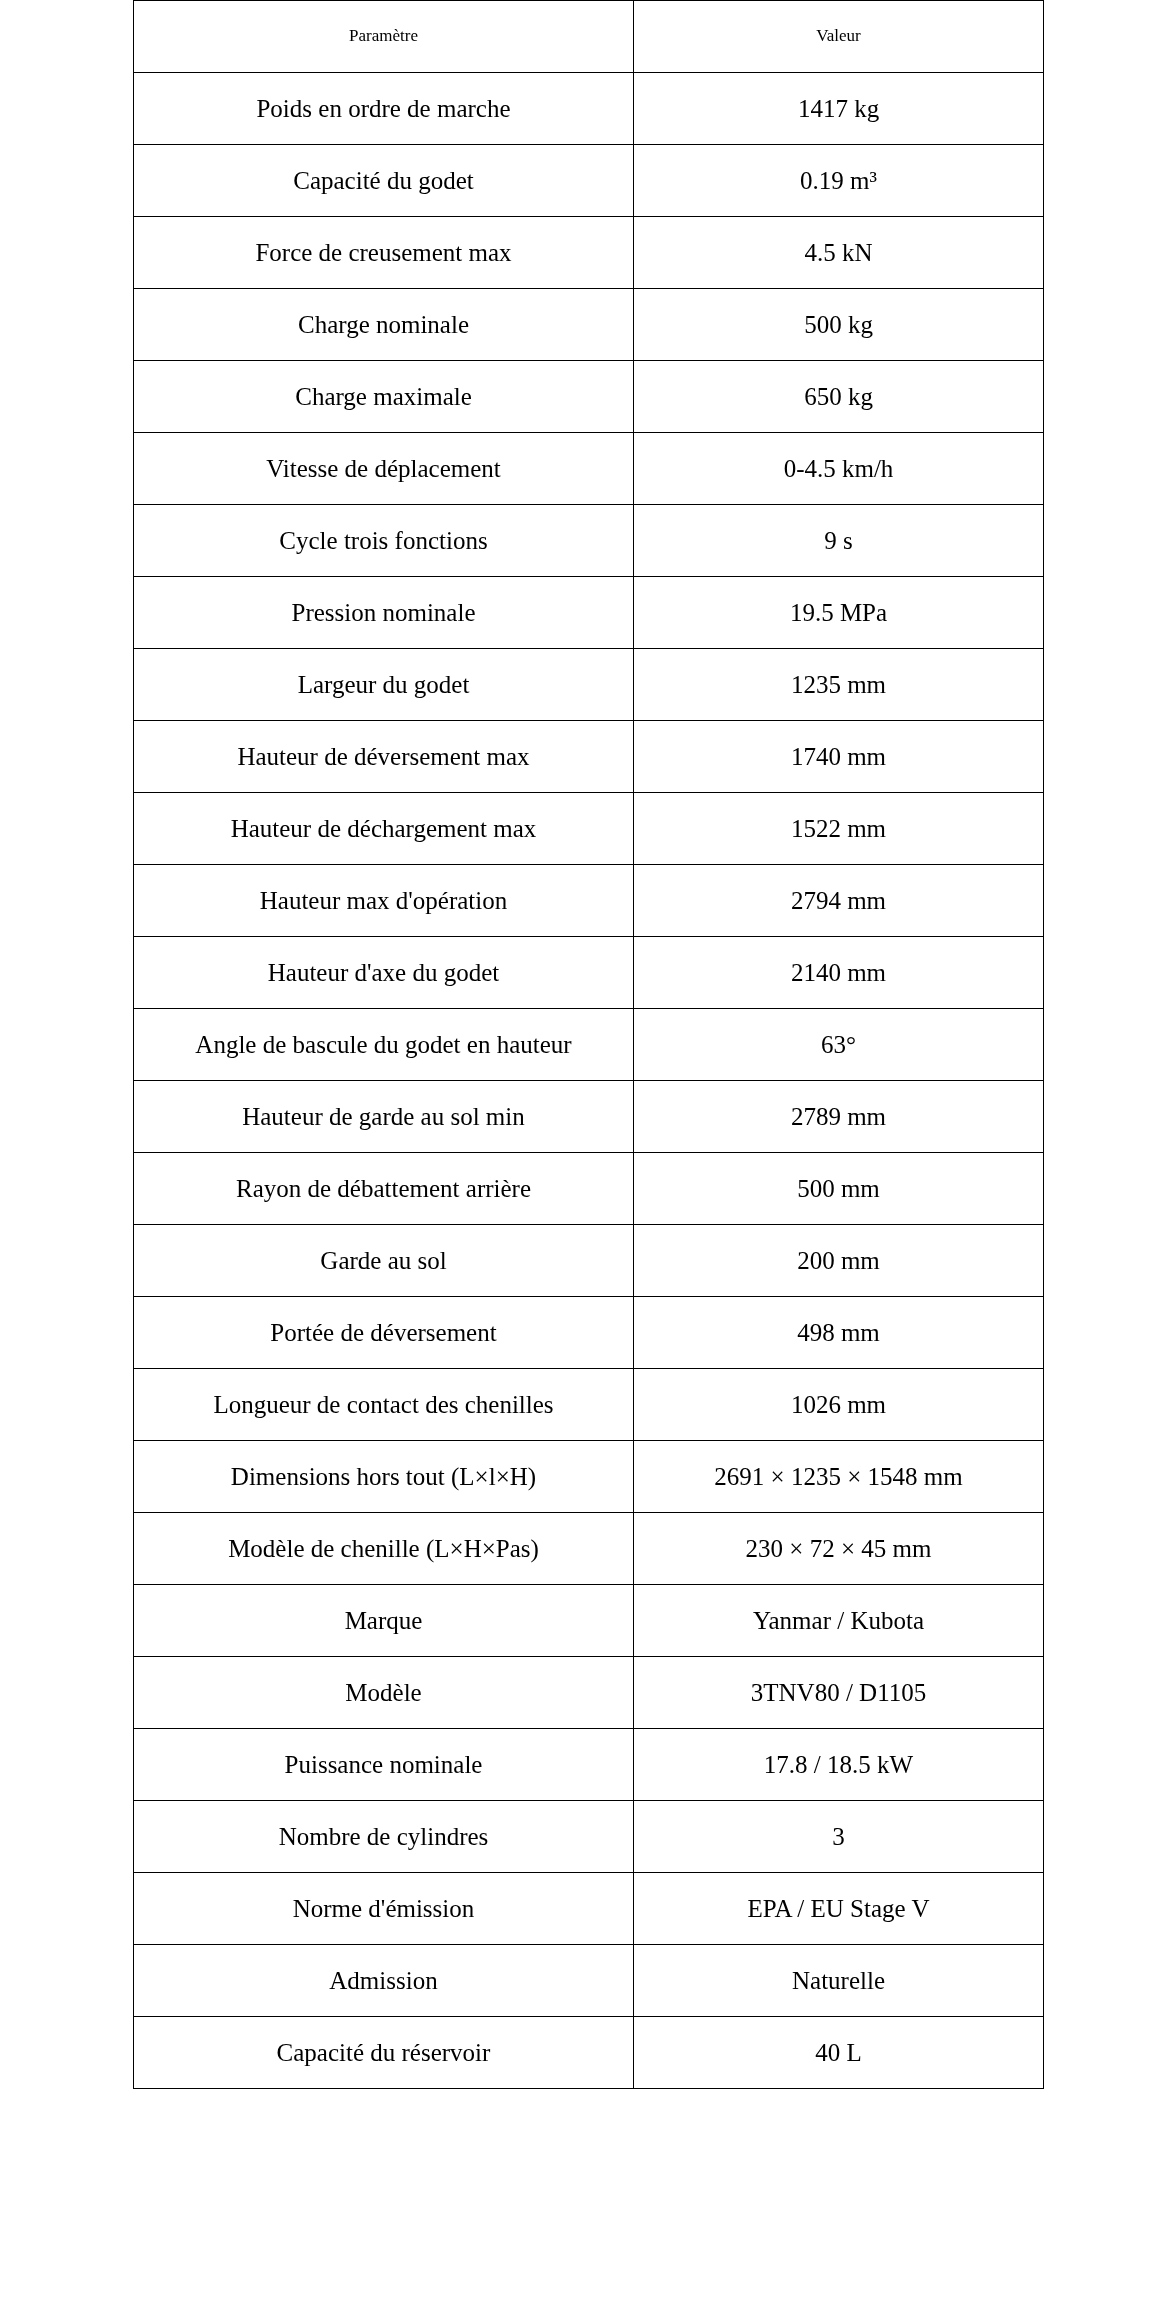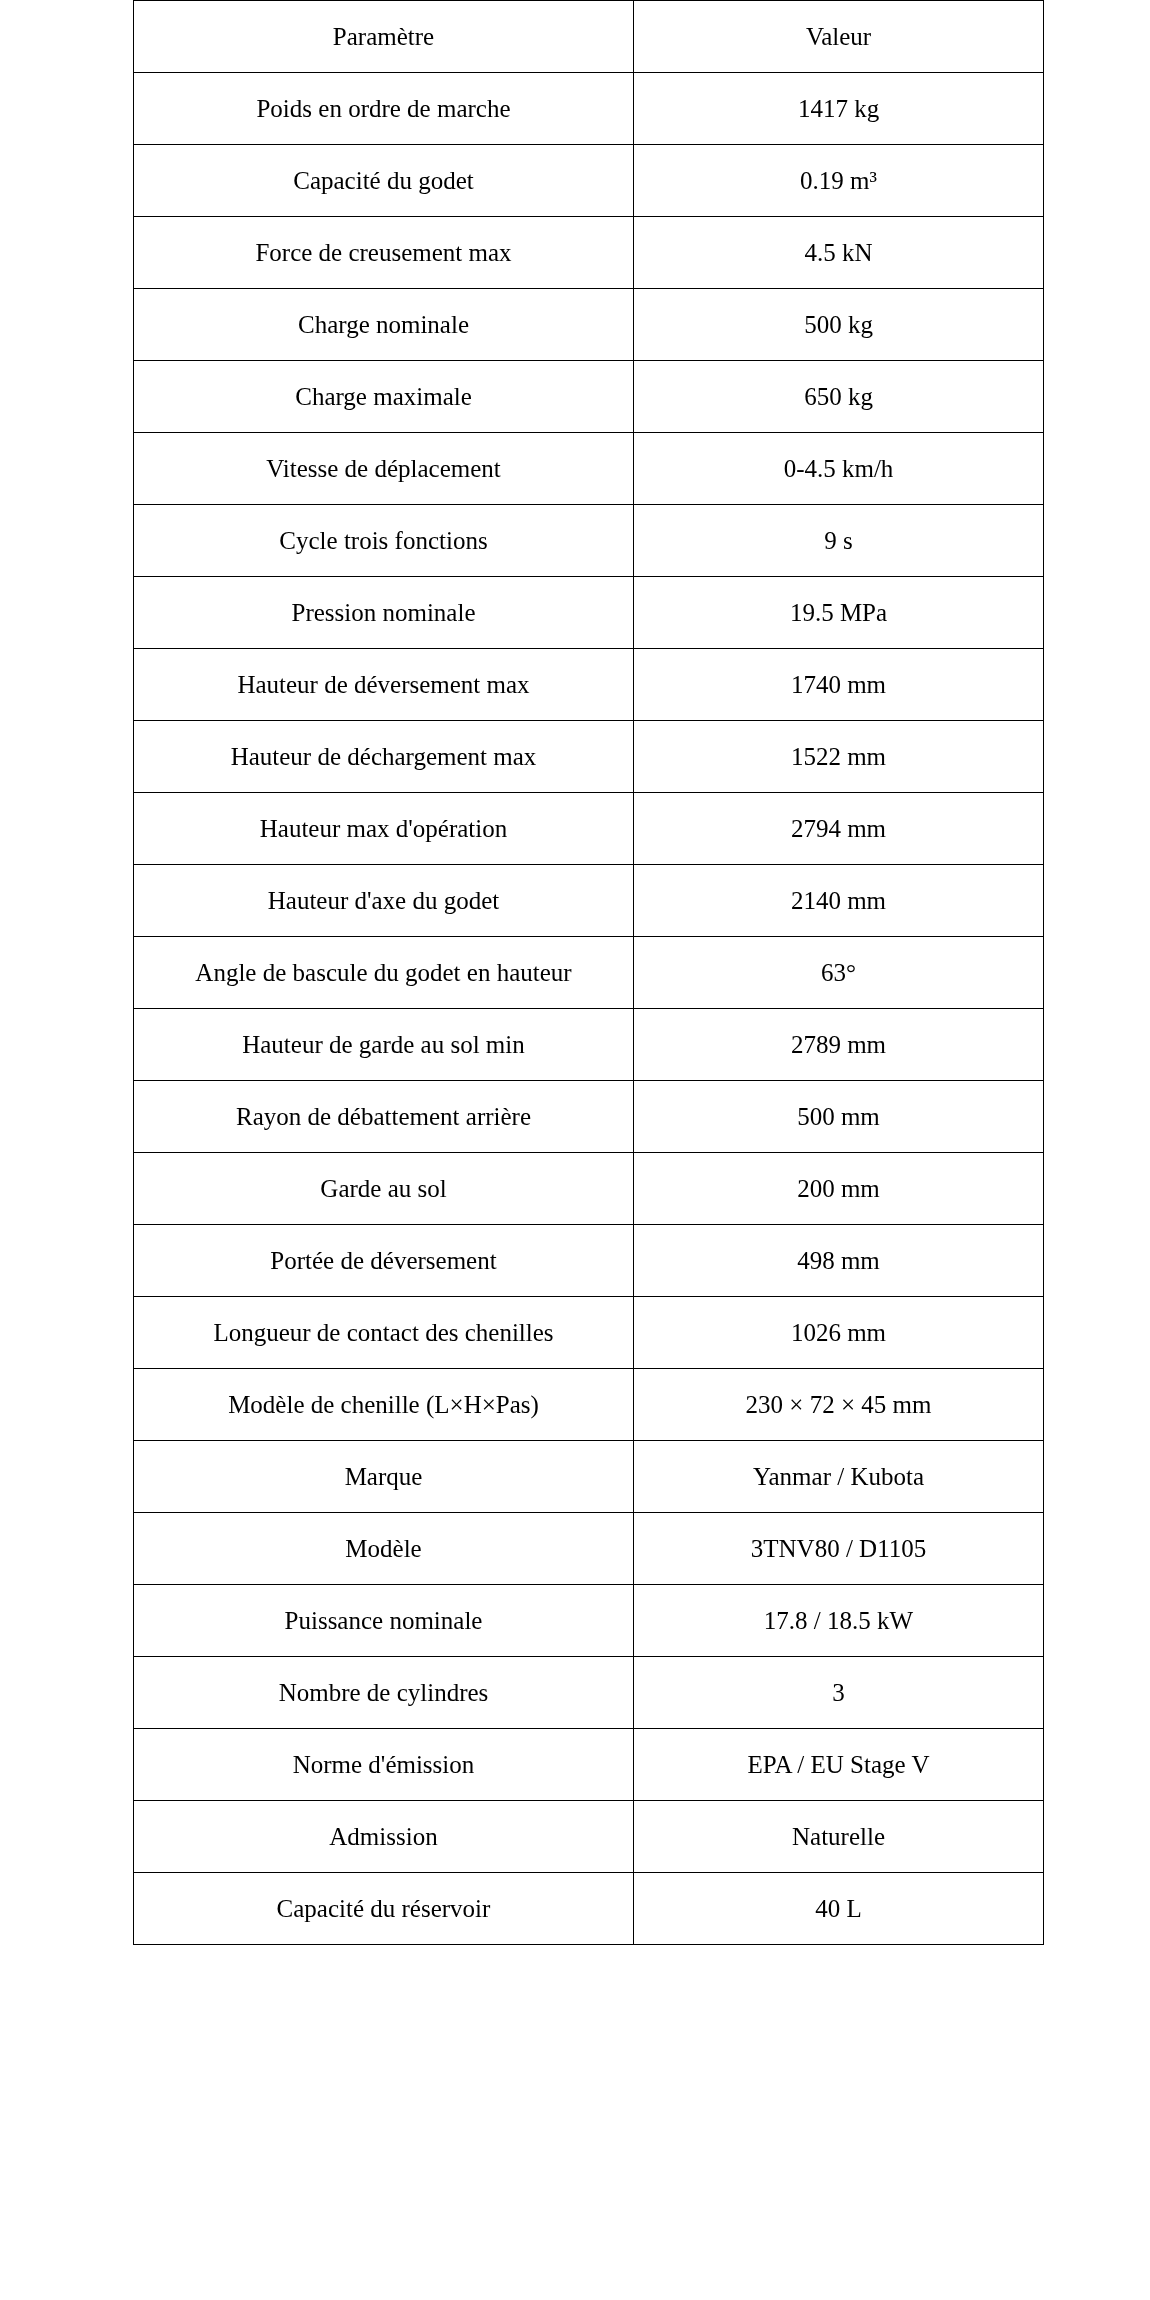--- a/index.html
+++ b/index.html
@@ -34,21 +34,21 @@
     border: 1px solid #000000;
     height: 72px;
     text-align: center;
     vertical-align: middle;
     font-size: 25px;
     line-height: 1.2;
     padding: 0 6px;
     box-sizing: border-box;
   }
   .spec-table tr.header td {
-    font-size: 25px;
+    font-size: 17px;
   }
 </style>
 </head>
 <body>
 
 <div class="page">
   <table class="spec-table">
     <colgroup>
         <col class="c1">
         <col class="c2">
@@ -84,20 +84,24 @@
         </tr>
         <tr>
           <td>Cycle trois fonctions</td>
           <td>9 s</td>
         </tr>
         <tr>
           <td>Pression nominale</td>
           <td>19.5 MPa</td>
         </tr>
         <tr>
+          <td>Largeur du godet</td>
+          <td>1235 mm</td>
+        </tr>
+        <tr>
           <td>Hauteur de déversement max</td>
           <td>1740 mm</td>
         </tr>
         <tr>
           <td>Hauteur de déchargement max</td>
           <td>1522 mm</td>
         </tr>
         <tr>
           <td>Hauteur max d'opération</td>
           <td>2794 mm</td>
@@ -124,20 +128,24 @@
         </tr>
         <tr>
           <td>Portée de déversement</td>
           <td>498 mm</td>
         </tr>
         <tr>
           <td>Longueur de contact des chenilles</td>
           <td>1026 mm</td>
         </tr>
         <tr>
+          <td>Dimensions hors tout (L×l×H)</td>
+          <td>2691 × 1235 × 1548 mm</td>
+        </tr>
+        <tr>
           <td>Modèle de chenille (L×H×Pas)</td>
           <td>230 × 72 × 45 mm</td>
         </tr>
         <tr>
           <td>Marque</td>
           <td>Yanmar / Kubota</td>
         </tr>
         <tr>
           <td>Modèle</td>
           <td>3TNV80 / D1105</td>

